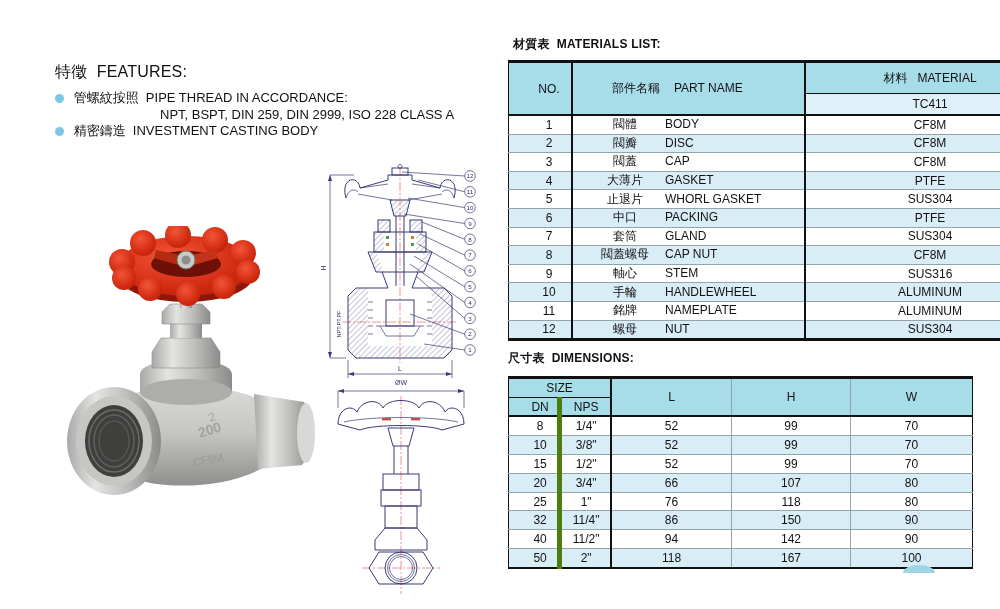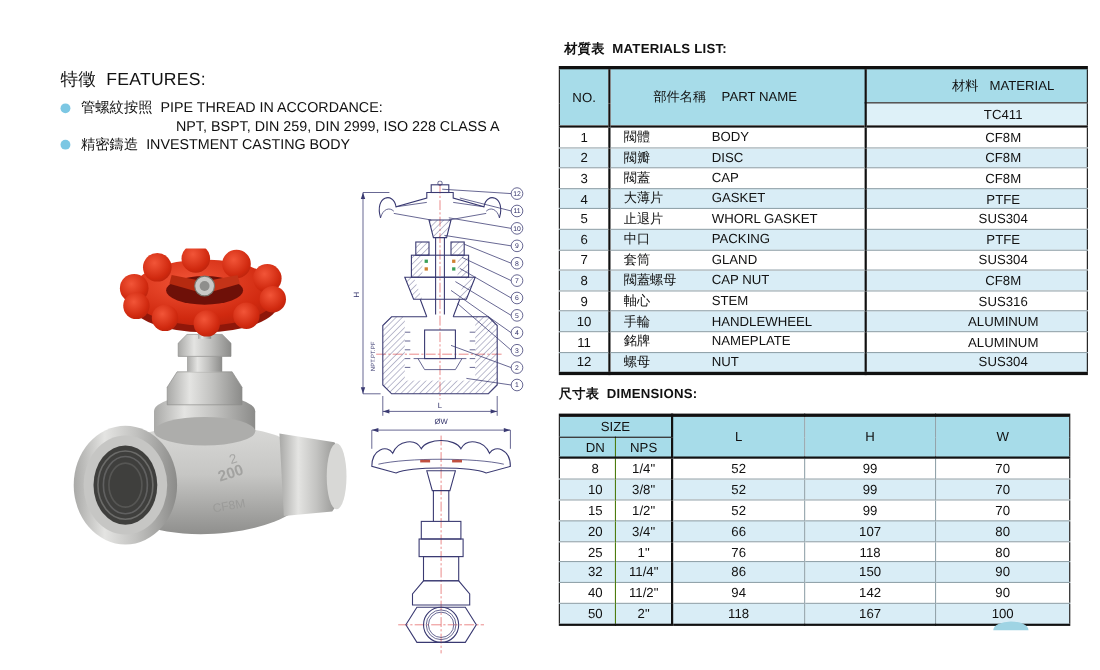--- a/index.html
+++ b/index.html
@@ -24,38 +24,38 @@
   table{border-collapse:collapse;table-layout:fixed;font-size:12px;color:#111;}
   th,td{padding:0;font-weight:400;text-align:center;overflow:hidden;white-space:nowrap;}
   thead th{background:#a7dce9;}
   tbody tr.alt{background:#d9edf6;}
   tbody td{border-top:1px solid #93a4ab;}
 
   
   .mat-wrap{left:508px;top:60px;}
   table.mat{width:427px;border:1px solid #111;border-top:3px solid #111;border-bottom:3px solid #111;}
   .mat thead{border-bottom:2.5px solid #111;}
-  .mat .c-no{width:44px;border-right:2.5px solid #111;}
+  .mat .c-no{width:44px;border-right:2.5px solid #111;padding-left:18px;}
   .mat .c-part{width:231px;border-right:2.5px solid #111;}
   .mat .c-mat{width:152px;padding-left:48px;}
   .mat thead th{height:25px;}
   .mat .hdr-mat{border-bottom:1.5px solid #111;height:30px;}
   .mat .sub-mat{background:#def1f8;height:20px;}
   .mat tbody td{height:17.6px;}
   .mat .c-part{text-align:left;}
-  .mat td.c-part .zh{display:inline-block;margin-left:12px;width:80px;}
+  .mat td.c-part .zh{display:inline-block;margin-left:12px;width:80px;text-align:center;}
   .mat td.c-part .en{display:inline-block;}
   .mat th.c-part .zh{margin-left:39px;margin-right:14px;}
   .hdr-mat .zh{margin-right:10px;}
 
   
   .dim-wrap{left:508px;top:376px;}
   table.dim{width:465px;border:1px solid #111;border-top:3px solid #111;border-bottom:2.5px solid #111;}
   .dim thead{border-bottom:2.5px solid #111;}
-  .dim .d-dn{width:30px;border-right:1px solid #4d7c0f;padding-left:14px;}
+  .dim .d-dn{width:30px;border-right:5px solid #4d7c0f;padding-left:14px;}
   .dim .d-nps{width:37px;border-right:2.5px solid #111;}
   .dim .d-l{width:119px;border-right:1px solid #93a4ab;}
   .dim .d-h{width:118px;border-right:1px solid #93a4ab;}
   .dim .d-w{width:121px;}
   .dim .size-h{border-bottom:1px solid #111;height:18px;border-right:2.5px solid #111;}
   .dim thead th{height:17px;}
   .dim tbody td{height:17.9px;}
 
   
   .deco-arc{left:903px;top:565px;width:32px;height:8px;background:#9fd4e4;

